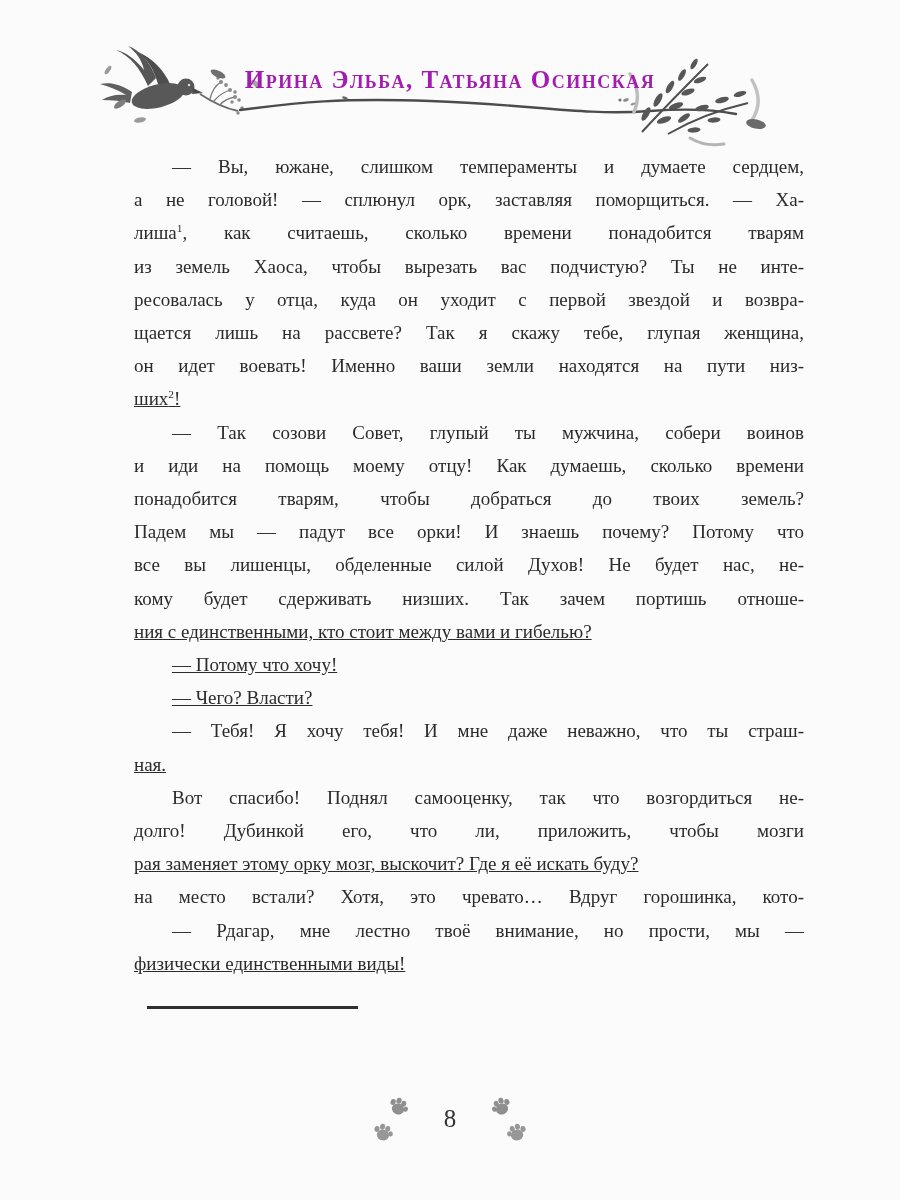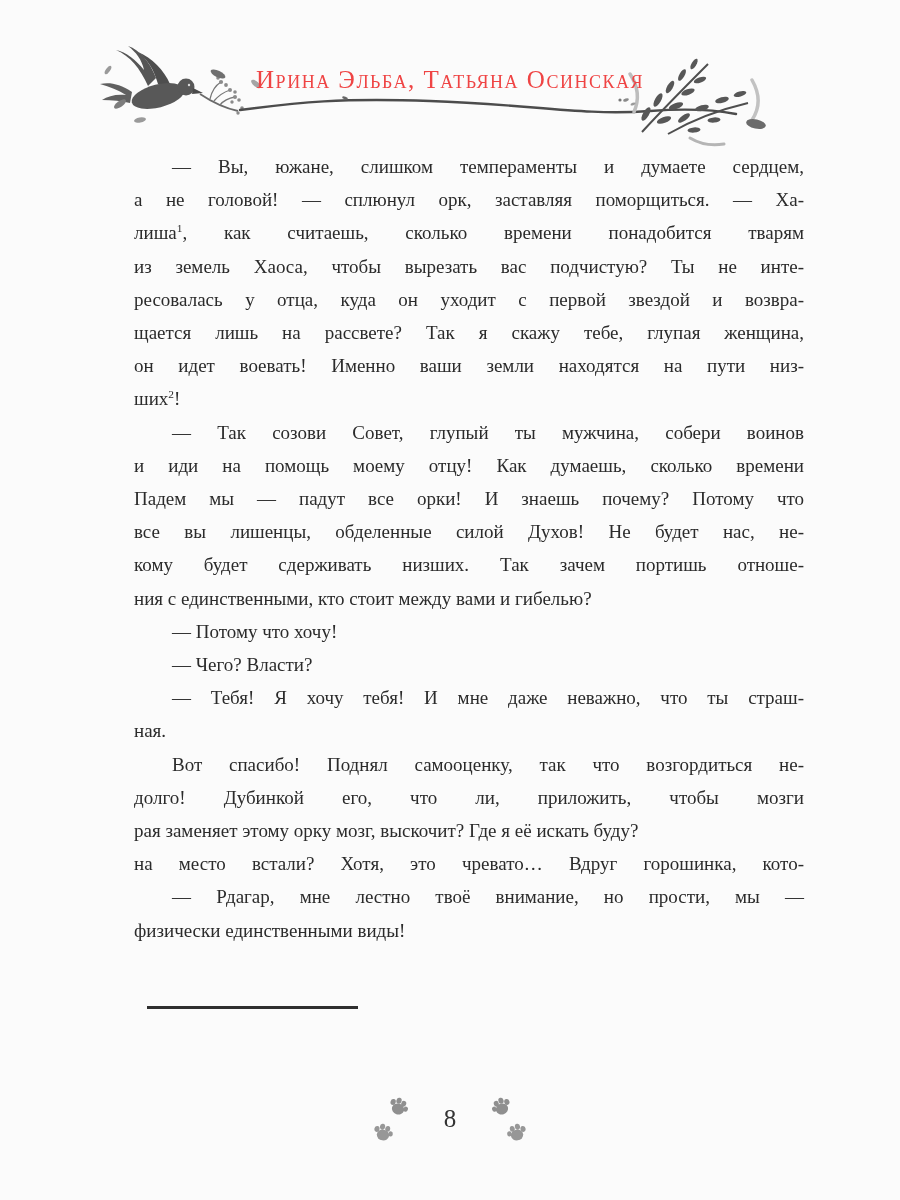--- a/index.html
+++ b/index.html
@@ -23,37 +23,38 @@
 
   .author-line {
     position: absolute;
     top: 66px;
     left: 0;
     width: 100%;
     text-align: center;
     font-variant: small-caps;
     font-size: 25px;
     letter-spacing: 1.5px;
-    color: #ef4444;
+    color: #a21caf;
+    font-weight: bold;
   }
 
   .body-text {
     position: absolute;
     top: 150px;
     left: 134px;
     width: 670px;
     font-size: 19px;
     line-height: 33.2px;
   }
   .line {
     text-align: justify;
     text-align-last: justify;
     white-space: nowrap;
   }
-  .line.last { text-align-last: left; }
+  .line.last { text-align-last: left; text-decoration: underline; }
   .line.first { text-indent: 38px; }
 
   sup {
     font-size: 60%;
     line-height: 0;
     vertical-align: super;
   }
 
   .fn-sep {
     position: absolute;
@@ -196,20 +197,21 @@
         <div class="line">лиша<sup>1</sup>, как считаешь, сколько времени понадобится тварям</div>
         <div class="line">из земель Хаоса, чтобы вырезать вас подчистую? Ты не инте-</div>
         <div class="line">ресовалась у отца, куда он уходит с первой звездой и возвра-</div>
         <div class="line">щается лишь на рассвете? Так я скажу тебе, глупая женщина,</div>
         <div class="line">он идет воевать! Именно ваши земли находятся на пути низ-</div>
         <div class="line last">ших<sup>2</sup>!</div>
       </div>
       <div>
         <div class="line first">— Так созови Совет, глупый ты мужчина, собери воинов</div>
         <div class="line">и иди на помощь моему отцу! Как думаешь, сколько времени</div>
+        <div class="line">понадобится тварям, чтобы добраться до твоих земель?</div>
         <div class="line">Падем мы — падут все орки! И знаешь почему? Потому что</div>
         <div class="line">все вы лишенцы, обделенные силой Духов! Не будет нас, не-</div>
         <div class="line">кому будет сдерживать низших. Так зачем портишь отноше-</div>
         <div class="line last">ния с единственными, кто стоит между вами и гибелью?</div>
       </div>
       <div>
         <div class="line first last">— Потому что хочу!</div>
       </div>
       <div>
         <div class="line first last">— Чего? Власти?</div>

